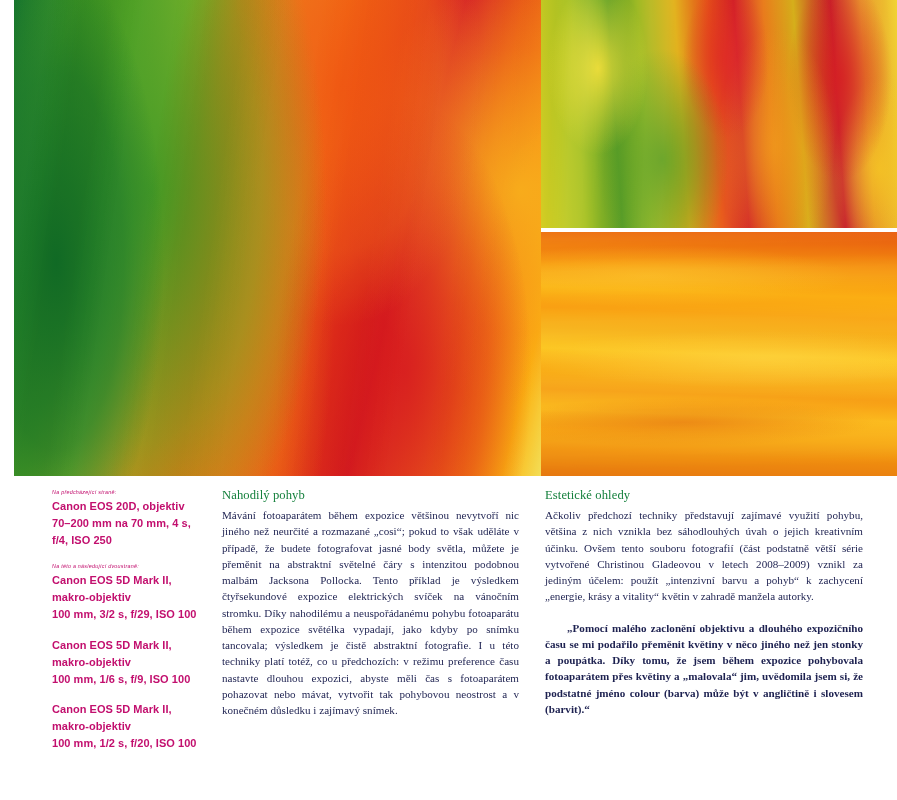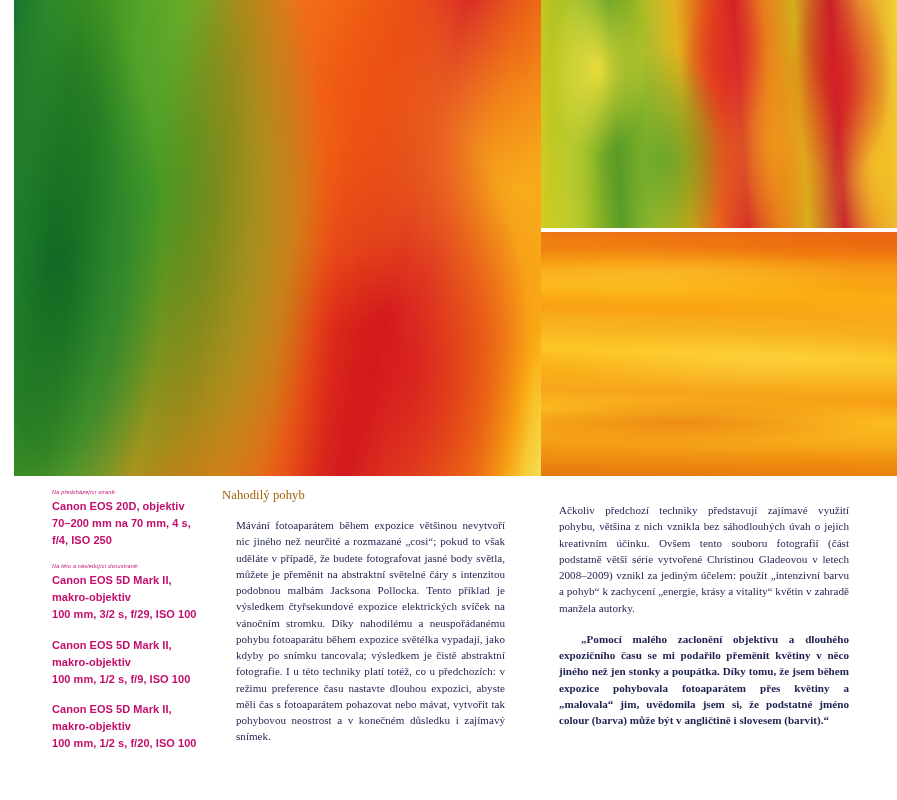--- a/index.html
+++ b/index.html
@@ -188,29 +188,29 @@
   }
   .col-mid {
     left: 222px;
     width: 297px;
   }
   .col-right {
     left: 545px;
     width: 318px;
   }
   .col-head {
-    color: #a16207;
+    color: #15803d;
     font-size: 12.6px;
     font-weight: normal;
     margin: 0 0 4px 0;
     letter-spacing: 0.1px;
     font-family: "Liberation Serif", serif;
   }
   .col p {
-    margin: 14px;
+    margin: 0;
     font-size: 11.1px;
     line-height: 16.25px;
     text-align: justify;
     letter-spacing: 0.01px;
     color: #1d2150;
   }
   .col p + p {
     margin-top: 15px;
   }
   .indent {
@@ -240,34 +240,35 @@
       </div>
 
       <div class="cap-block">
         <div class="cap-intro">Na této a následující dvoustraně:</div>
         <div class="cap-line">Canon EOS 5D Mark II, makro-objektiv</div>
         <div class="cap-line">100 mm, 3/2 s, f/29, ISO 100</div>
       </div>
 
       <div class="cap-block">
         <div class="cap-line">Canon EOS 5D Mark II, makro-objektiv</div>
-        <div class="cap-line">100 mm, 1/2 s, f/9, ISO 100</div>
+        <div class="cap-line">100 mm, 1/6 s, f/9, ISO 100</div>
       </div>
 
       <div class="cap-block">
         <div class="cap-line">Canon EOS 5D Mark II, makro-objektiv</div>
         <div class="cap-line">100 mm, 1/2 s, f/20, ISO 100</div>
       </div>
 
     </div>
 
     <div class="col col-mid">
       <h2 class="col-head">Nahodilý pohyb</h2>
       <p>Mávání fotoaparátem během expozice většinou nevytvoří nic jiného než neurčité a rozmazané „cosi“; pokud to však uděláte v případě, že budete fotografovat jasné body světla, můžete je přeměnit na abstraktní světelné čáry s intenzitou podobnou malbám Jacksona Pollocka. Tento příklad je výsledkem čtyřsekundové expozice elektrických svíček na vánočním stromku. Díky nahodilému a neuspořádanému pohybu fotoaparátu během expozice světélka vypadají, jako kdyby po snímku tancovala; výsledkem je čistě abstraktní fotografie. I u této techniky platí totéž, co u předchozích: v režimu preference času nastavte dlouhou expozici, abyste měli čas s fotoaparátem pohazovat nebo mávat, vytvořit tak pohybovou neostrost a v konečném důsledku i zajímavý snímek.</p>
     </div>
 
     <div class="col col-right">
+      <h2 class="col-head">Estetické ohledy</h2>
       <p>Ačkoliv předchozí techniky představují zajímavé využití pohybu, většina z nich vznikla bez sáhodlouhých úvah o jejich kreativním účinku. Ovšem tento souboru fotografií (část podstatně větší série vytvořené Christinou Gladeovou v letech 2008–2009) vznikl za jediným účelem: použít „intenzivní barvu a pohyb“ k zachycení „energie, krásy a vitality“ květin v zahradě manžela autorky.</p>
       <p class="indent">„Pomocí malého zaclonění objektivu a dlouhého expozičního času se mi podařilo přeměnit květiny v něco jiného než jen stonky a poupátka. Díky tomu, že jsem během expozice pohybovala fotoaparátem přes květiny a „malovala“ jim, uvědomila jsem si, že podstatné jméno colour (barva) může být v angličtině i slovesem (barvit).“</p>
     </div>
 
   </div>
 </div>
 
 </body></html>

